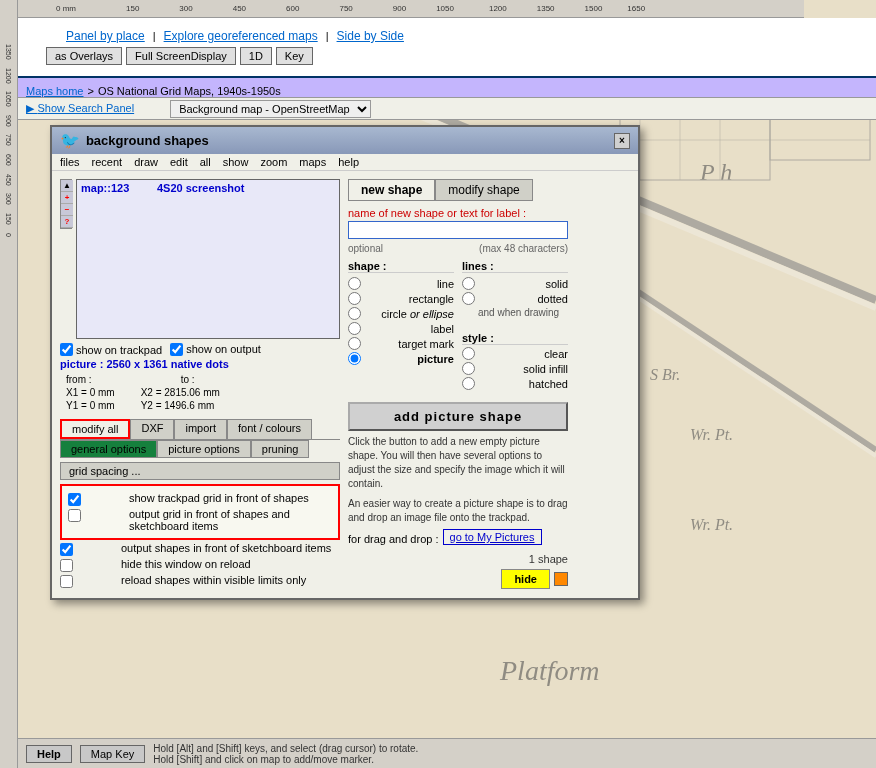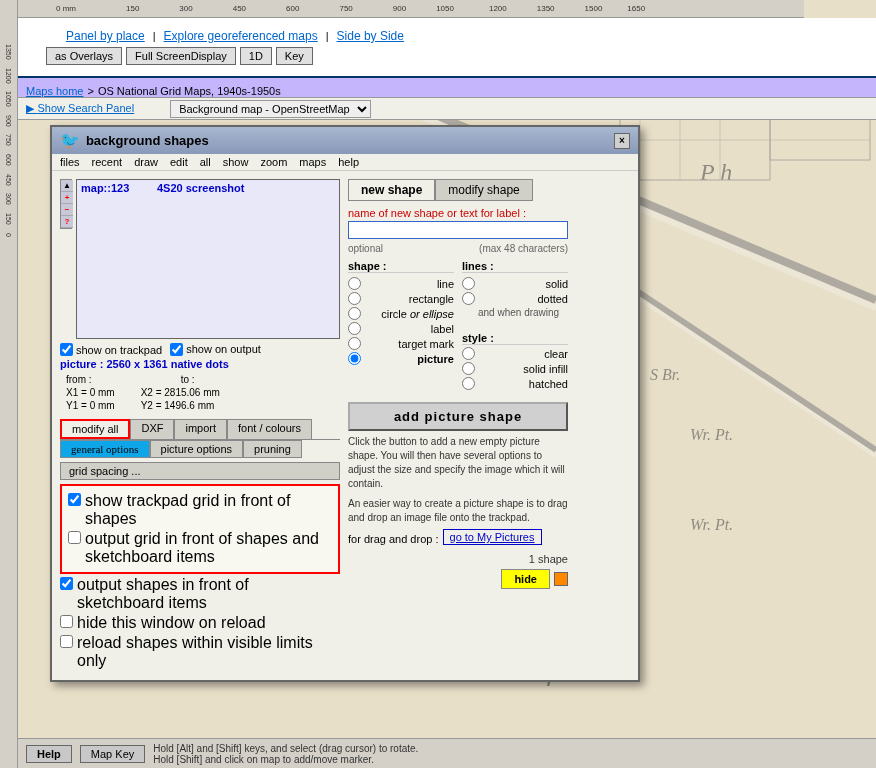--- a/index.html
+++ b/index.html
@@ -110,31 +110,31 @@
     .coords-table td { padding: 0 4px; }
 
     
     .tabs-row { display: flex; gap: 0; margin-top: 6px; border-bottom: 1px solid #888; }
     .tab { padding: 2px 10px; font-size: 11px; background: #d0d0c8; border: 1px solid #888; border-bottom: none; cursor: pointer; }
     .tab.active { background: #f0f0e8; }
     .tab.red-outline { border: 2px solid red; }
 
     .options-row { display: flex; gap: 0; margin-top: 0; }
     .opt-btn { padding: 2px 10px; font-size: 11px; background: #d0d0c8; border: 1px solid #888; cursor: pointer; }
-    .opt-btn.active { background: #0ea5e9; font-family: Liberation Serif, serif; }
+    .opt-btn.active { background: #15803d; }
 
     .grid-btn { padding: 2px 8px; font-size: 11px; background: #d0d0c8; border: 1px solid #888; cursor: pointer; width: 100%; margin-top: 4px; text-align: left; }
 
     
     .checkbox-section {
       border: 2px solid red; padding: 4px 6px; margin-top: 4px; background: #f8f8f0;
     }
     .checkbox-row { display: flex; align-items: flex-start; gap: 4px; margin: 2px 0; font-size: 11px; }
     .checkbox-row input[type=checkbox] { margin-top: 1px; }
-    .cb-label { font-size: 16px; }
+    .cb-label { font-size: 11px; margin-left: 44px; }
 
     
     .right-panel { width: 220px; }
     .shape-tabs { display: flex; gap: 0; margin-bottom: 6px; }
     .shape-tab { padding: 3px 12px; font-size: 12px; background: #d0d0c8; border: 1px solid #888; cursor: pointer; }
     .shape-tab.active { background: #f0f0e8; font-weight: bold; }
 
     .field-label { font-size: 11px; color: #000; margin-bottom: 2px; }
     .field-label span { color: #cc0000; }
     .text-input { width: 100%; padding: 2px 4px; font-size: 11px; border: 1px solid #3366cc; background: #fff; }

